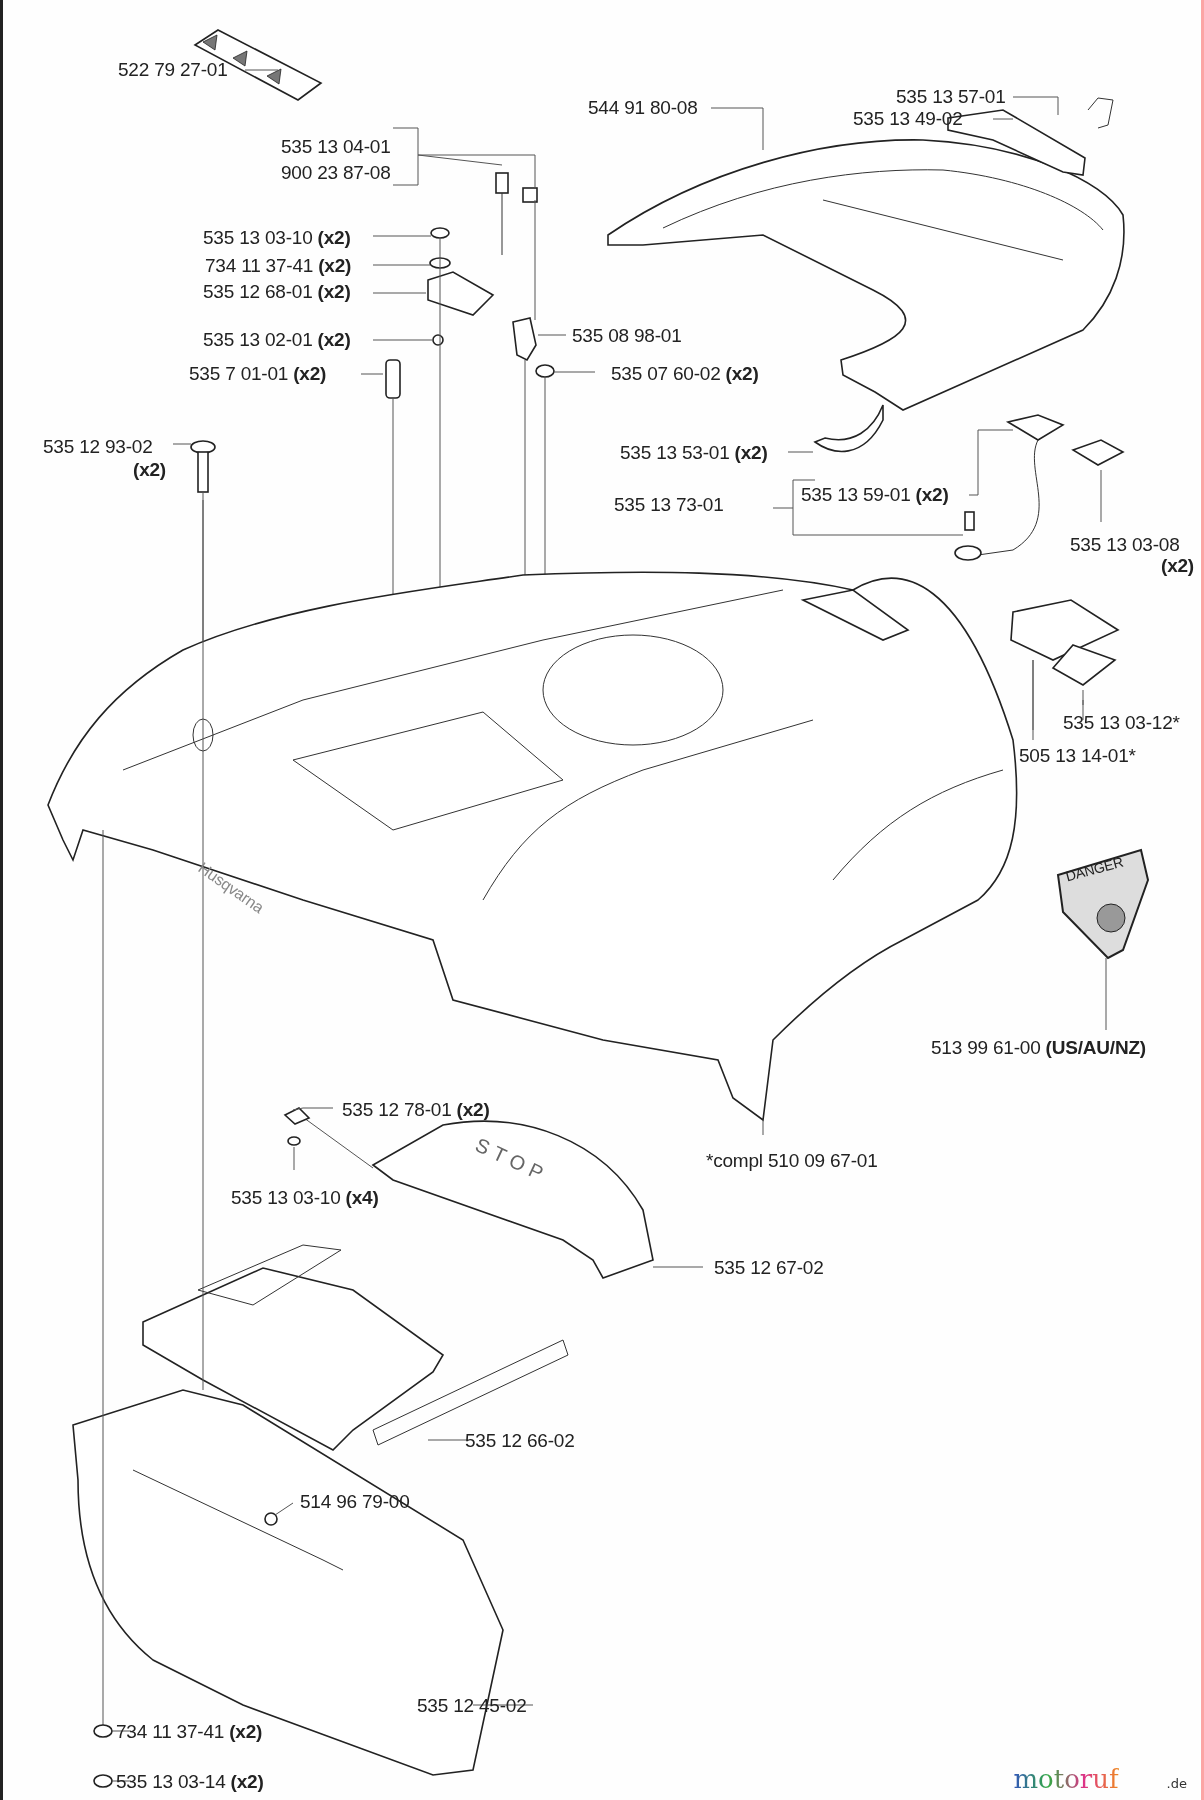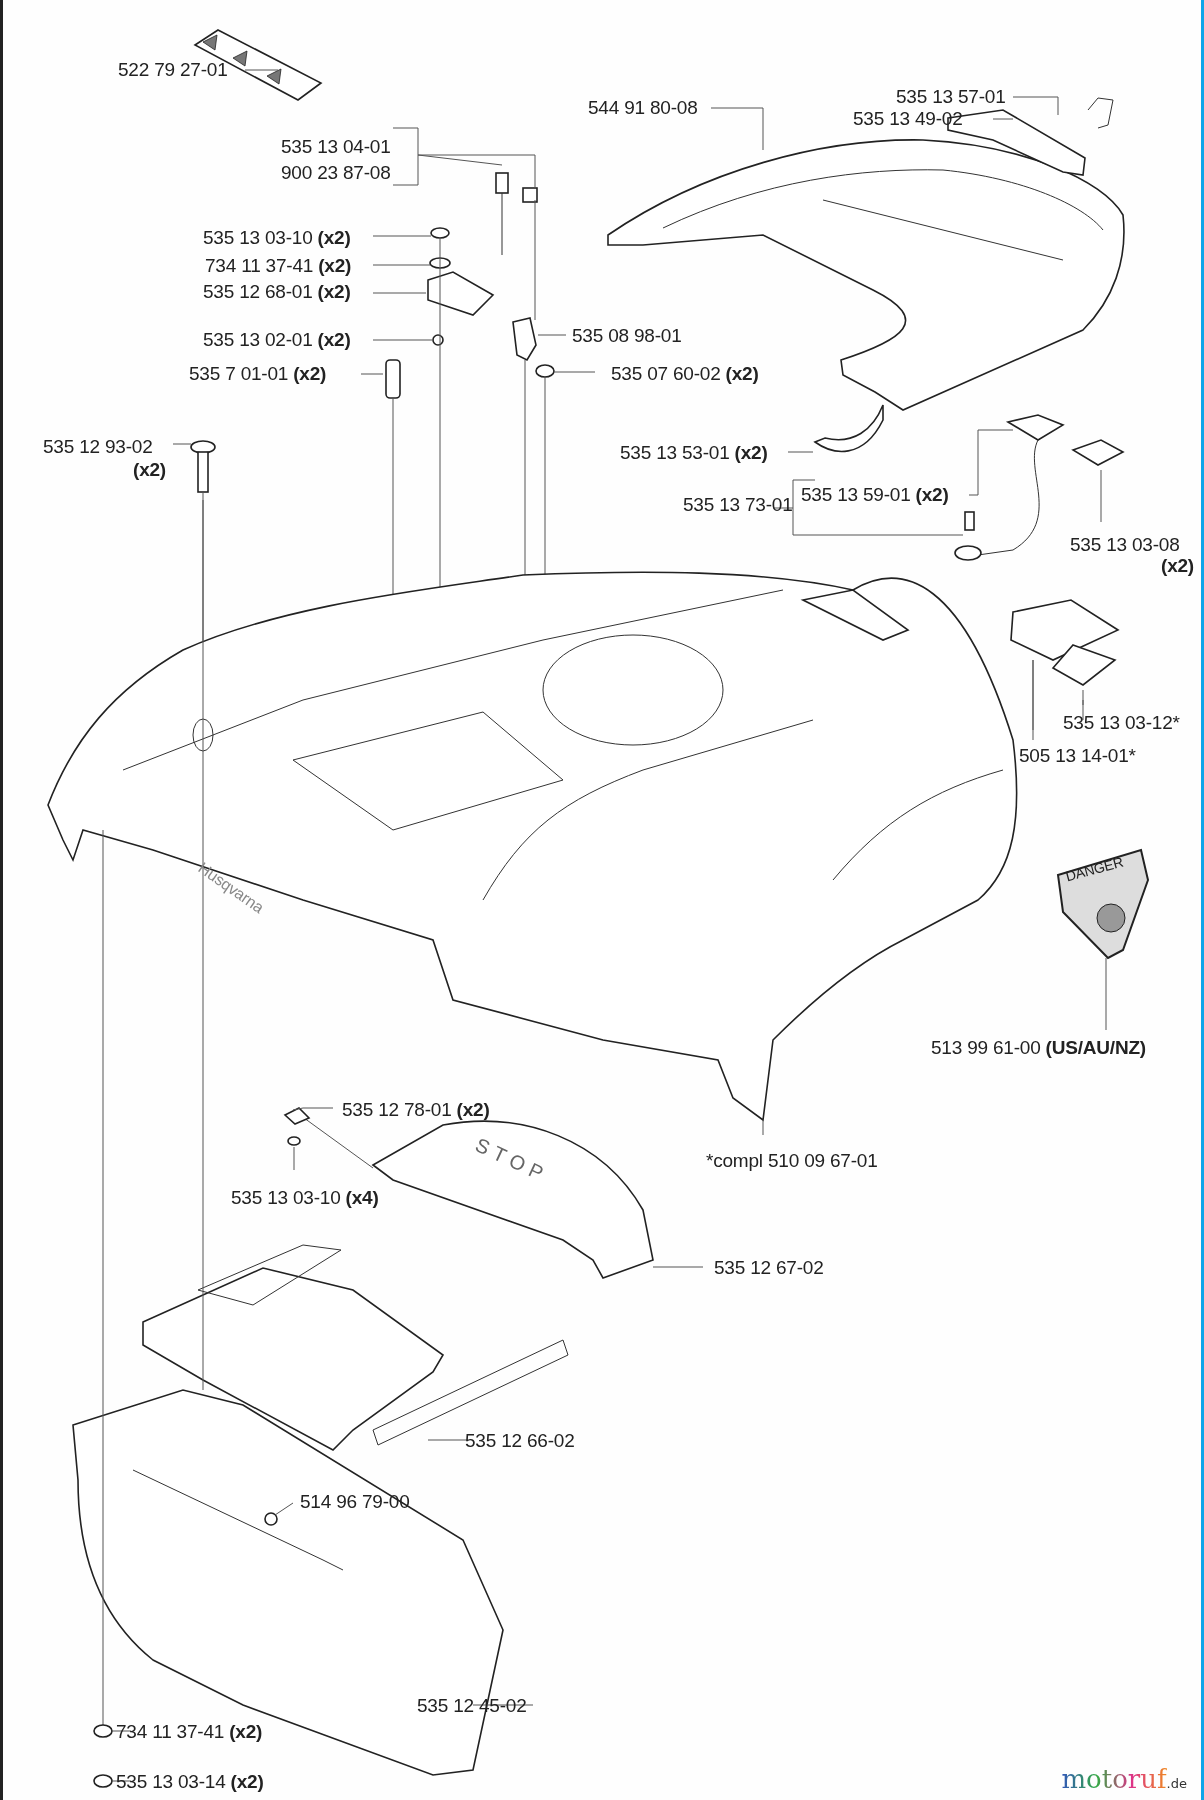--- a/index.html
+++ b/index.html
@@ -1,26 +1,26 @@
 <!DOCTYPE html>
 <html><head>
 <meta charset="utf-8">
 <style>
   html,body{margin:0;padding:0;background:#fff;}
   #page{position:relative;width:1204px;height:1800px;background:#fefefe;overflow:hidden;
-        border-left:3px solid #222;border-right:3px solid #0ea5e9;box-sizing:border-box;}
+        border-left:3px solid #222;border-right:3px solid #fca5a5;box-sizing:border-box;}
   svg.art{position:absolute;left:0;top:0;}
   .lbl{position:absolute;font-family:"Liberation Sans","DejaVu Sans",sans-serif;font-size:19px;color:#222;white-space:nowrap;line-height:1;letter-spacing:-0.2px;}
   .lbl b{font-weight:normal;}
   .qty{font-weight:bold;margin-left:5px;}
   .part{stroke:#222;stroke-width:1.6;fill:#fff;}
   .thin{stroke:#333;stroke-width:1;fill:none;}
   .lead{stroke:#555;stroke-width:1;fill:none;}
   #logo{position:absolute;right:14px;bottom:6px;font-family:"DejaVu Serif",serif;font-size:26px;letter-spacing:0px;}
-  #logo .de{font-family:"DejaVu Sans",sans-serif;font-size:13px;color:#333;}
+  #logo .de{font-family:"DejaVu Sans",sans-serif;font-size:13px;color:#333;margin-left:48px;}
 </style>
 </head>
 <body>
 
 <div id="page">
 
 <svg class="art" width="1204" height="1800" viewBox="0 0 1204 1800">
 
   <g>
     <polygon class="part" points="215,30 318,83 295,100 192,45"></polygon>
@@ -175,21 +175,21 @@
 <div class="lbl" style="left:202px;top:256px"><span>734 11 37-41</span><span class="qty">(x2)</span></div>
 <div class="lbl" style="left:200px;top:282px"><span>535 12 68-01</span><span class="qty">(x2)</span></div>
 <div class="lbl" style="left:200px;top:330px"><span>535 13 02-01</span><span class="qty">(x2)</span></div>
 <div class="lbl" style="left:186px;top:364px"><span>535 7 01-01</span><span class="qty">(x2)</span></div>
 <div class="lbl" style="left:569px;top:326px"><span>535 08 98-01</span></div>
 <div class="lbl" style="left:608px;top:364px"><span>535 07 60-02</span><span class="qty">(x2)</span></div>
 <div class="lbl" style="left:40px;top:437px"><span>535 12 93-02</span></div>
 <div class="lbl" style="left:130px;top:460px;font-weight:bold">(x2)</div>
 <div class="lbl" style="left:617px;top:443px"><span>535 13 53-01</span><span class="qty">(x2)</span></div>
 <div class="lbl" style="left:798px;top:485px"><span>535 13 59-01</span><span class="qty">(x2)</span></div>
-<div class="lbl" style="left:680px;top:495px"><span>535 13 73-01</span></div>
+<div class="lbl" style="left:611px;top:495px"><span>535 13 73-01</span></div>
 <div class="lbl" style="left:1067px;top:535px"><span>535 13 03-08</span></div>
 <div class="lbl" style="left:1158px;top:556px;font-weight:bold">(x2)</div>
 <div class="lbl" style="left:1060px;top:713px"><span>535 13 03-12*</span></div>
 <div class="lbl" style="left:1016px;top:746px"><span>505 13 14-01*</span></div>
 <div class="lbl" style="left:928px;top:1038px"><span>513 99 61-00</span><span class="qty">(US/AU/NZ)</span></div>
 <div class="lbl" style="left:703px;top:1151px"><b>*compl</b> <span>510 09 67-01</span></div>
 <div class="lbl" style="left:339px;top:1100px"><span>535 12 78-01</span><span class="qty">(x2)</span></div>
 <div class="lbl" style="left:228px;top:1188px"><span>535 13 03-10</span><span class="qty">(x4)</span></div>
 <div class="lbl" style="left:711px;top:1258px"><span>535 12 67-02</span></div>
 <div class="lbl" style="left:462px;top:1431px"><span>535 12 66-02</span></div>

